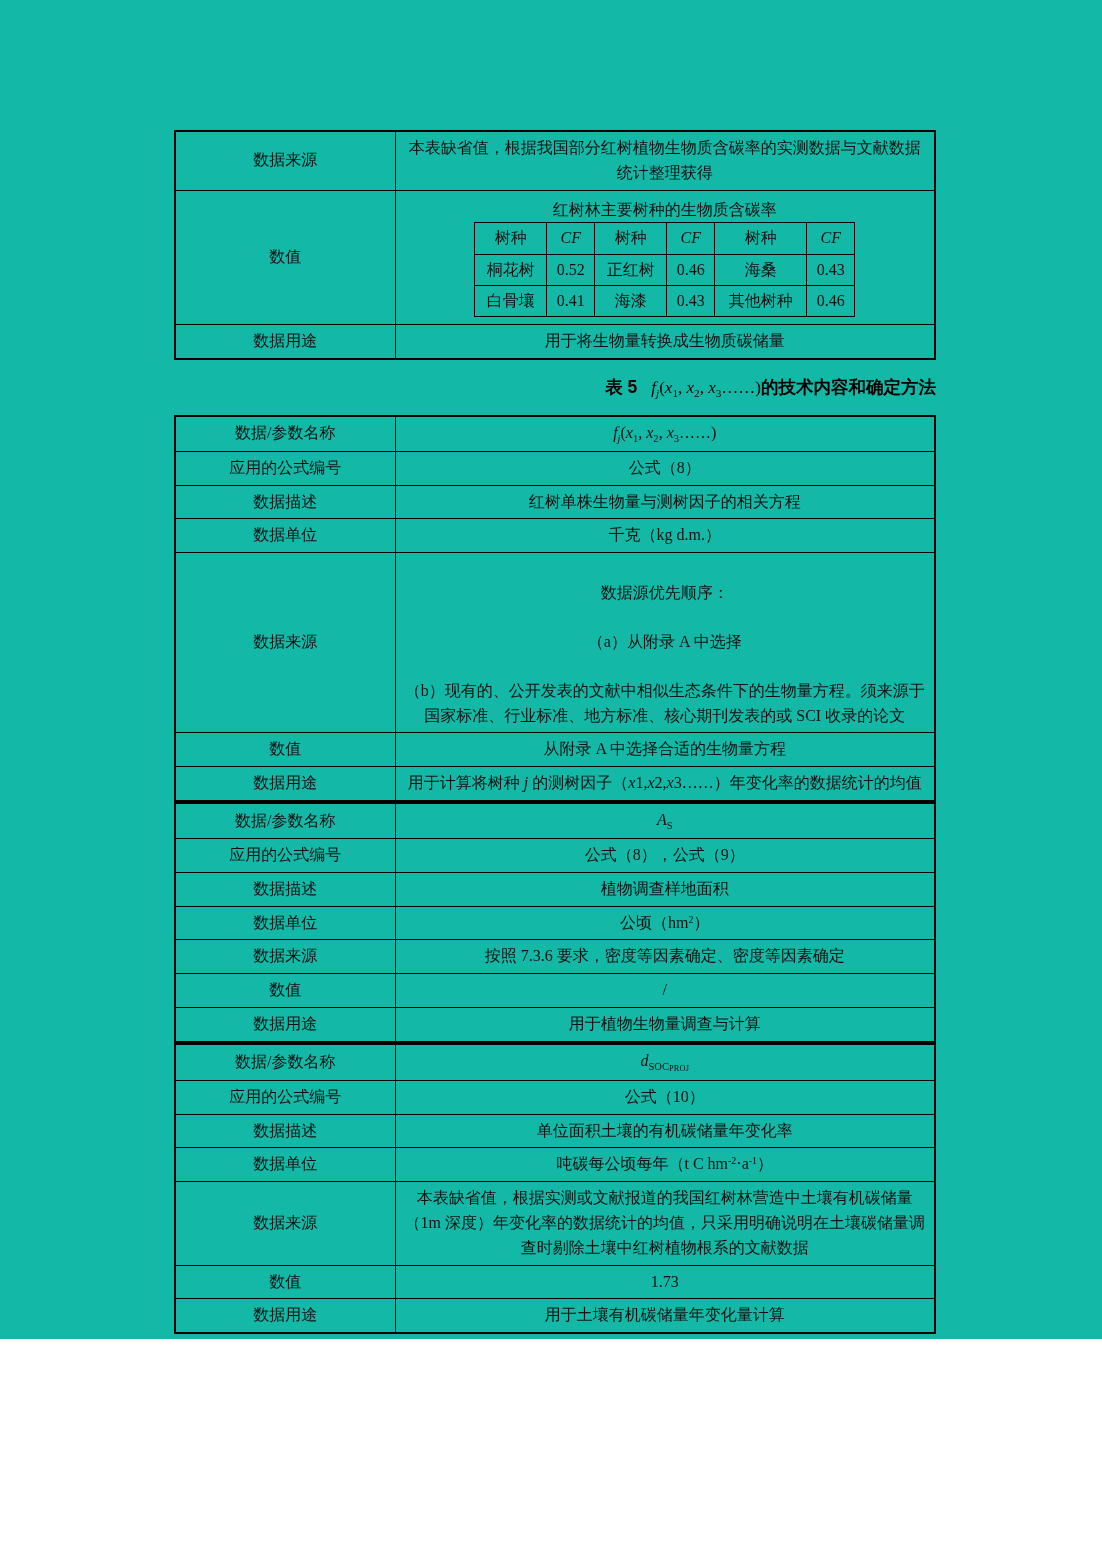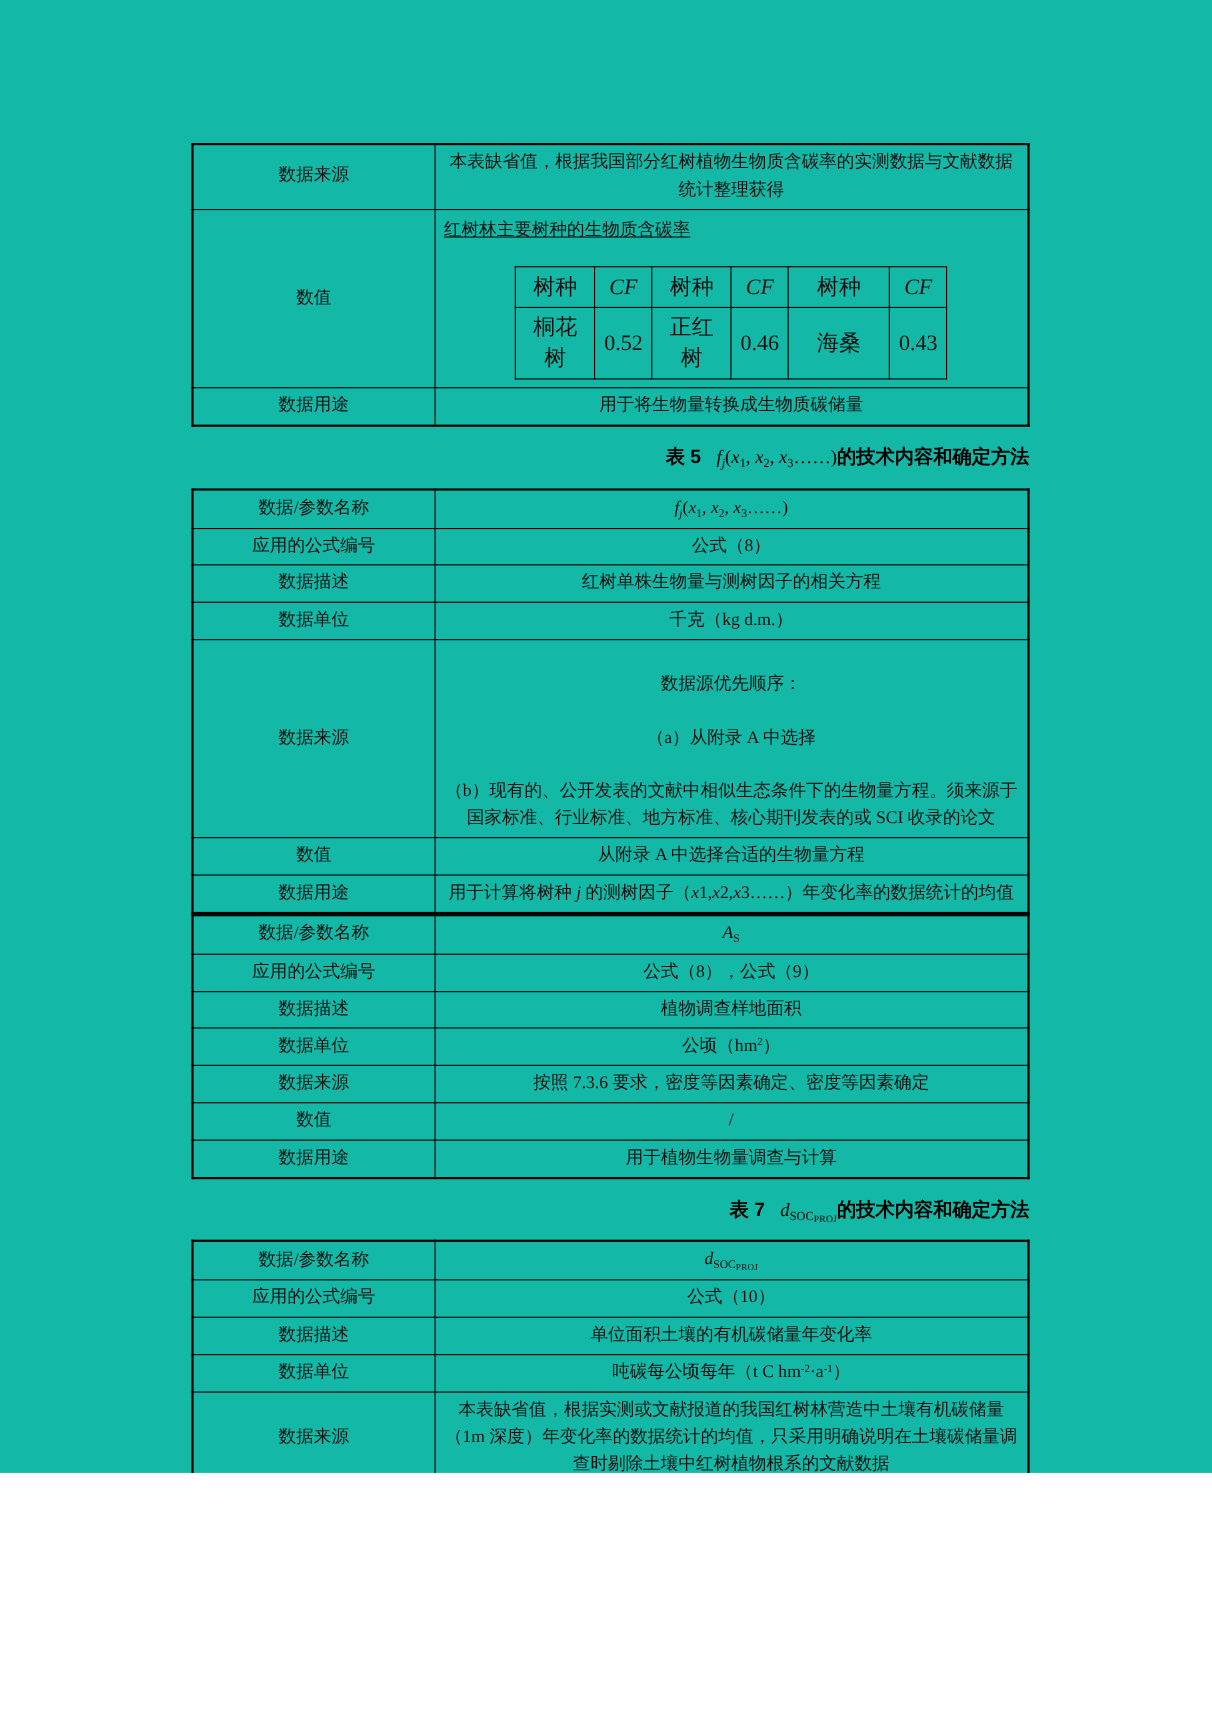--- a/index.html
+++ b/index.html
@@ -15,23 +15,23 @@
     width:100%; border-collapse:collapse; border:2px solid #000;
     font-size:16px; table-layout:fixed;
   }
   table.otable td { border:1px solid #000; padding:4px 8px; line-height:1.55; vertical-align:middle; }
   col.c1 { width:220px; }
   td.lbl { text-align:center; }
   td.val { text-align:center; }
   td.lh2 { line-height:2.0; }
 
   
-  .cfcap { text-align:left; line-height:1.6; margin-top:2px;text-decoration:underline; }
+  .cfcap { text-align:center; line-height:1.6; margin-top:2px; }
   table.itable {
-    border-collapse:collapse; margin:20px auto 3px auto; font-size:20px;
+    border-collapse:collapse; margin:0 auto 3px auto; font-size:16px;
     border:1px solid #000;
   }
   table.itable td { border:1px solid #000; padding:4px 8px; text-align:center; line-height:1.4; }
   .cfi { font-style:italic; }
 
   
   .caption {
     text-align:right; font-family:"Liberation Sans","DejaVu Sans",sans-serif;
     font-weight:bold; font-size:17.5px; color:#000;
     margin:15px 0 13px 0; line-height:1.4;
@@ -84,20 +84,28 @@
                   <td style="width:48px" class="cfi">CF</td>
                 </tr>
                 <tr>
                   <td>桐花树</td>
                   <td>0.52</td>
                   <td>正红树</td>
                   <td>0.46</td>
                   <td>海桑</td>
                   <td>0.43</td>
                 </tr>
+                <tr>
+                  <td>白骨壤</td>
+                  <td>0.41</td>
+                  <td>海漆</td>
+                  <td>0.43</td>
+                  <td>其他树种</td>
+                  <td>0.46</td>
+                </tr>
               </tbody>
             </table>
           </td>
         </tr>
         <tr>
           <td class="lbl">数据用途</td>
           <td class="val">用于将生物量转换成生物质碳储量</td>
         </tr>
       </tbody>
     </table>
@@ -178,23 +186,20 @@
           <td class="lbl">数值</td>
           <td class="val">/</td>
         </tr>
         <tr>
           <td class="lbl">数据用途</td>
           <td class="val">用于植物生物量调查与计算</td>
         </tr>
       </tbody>
     </table>
 
-    <div class="caption">
-      <span class="cap-pre">表 7</span><span class="fm"><span class="it">d</span><span class="sub">SOC</span><span class="subsub">PROJ</span></span><span>的技术内容和确定方法</span>
-    </div>
 
     <table class="otable">
       <colgroup>
           <col class="c1">
           <col>
         </colgroup>
       <tbody>
         <tr>
           <td class="lbl">数据/参数名称</td>
           <td class="val fm"><span class="it">d</span><span class="sub">SOC</span><span class="subsub">PROJ</span></td>

